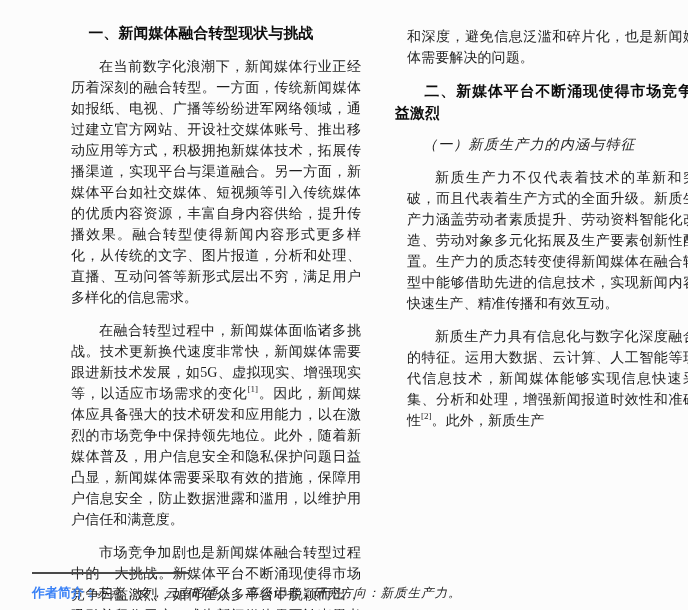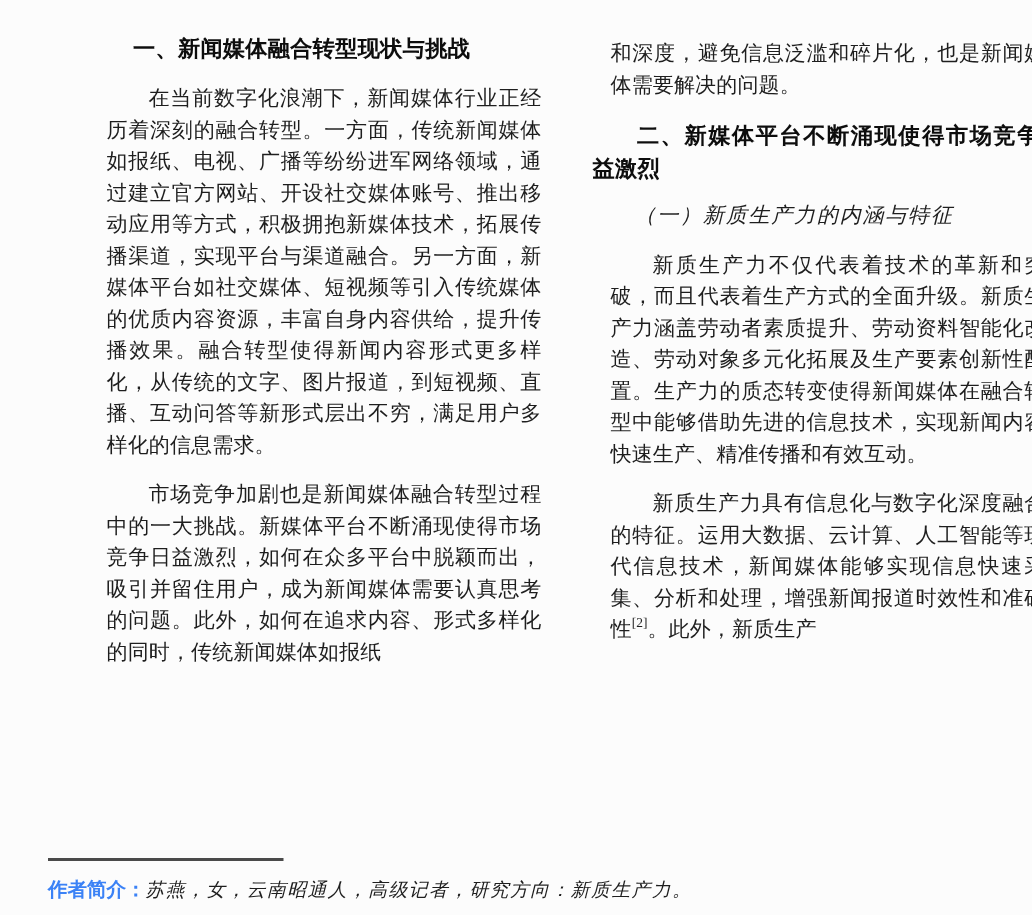--- a/index.html
+++ b/index.html
@@ -100,22 +100,23 @@
 </style>
 </head>
 <body>
 
 <div class="page">
   <div class="columns">
 
     <div class="col">
       <h2 class="sec-heading">一、新闻媒体融合转型现状与挑战</h2>
 
-      <p class="indent">在当前数字化浪潮下，新闻媒体行业正经历着深刻的融合转型。一方面，传统新闻媒体如报纸、电视、广播等纷纷进军网络领域，通过建立官方网站、开设社交媒体账号、推出移动应用等方式，积极拥抱新媒体技术，拓展传播渠道，实现平台与渠道融合。另一方面，新媒体平台如社交媒体、短视频等引入传统媒体的优质内容资源，丰富自身内容供给，提升传播效果。融合转型使得新闻内容形式更多样化，从传统的文字、图片报道，到短视频、直播、互动问答等新形式层出不穷，满足用户多样化的信息需求。</p>
+      <p class="indent">在当前数字化浪潮下，新闻媒体行业正经历着深刻的融合转型。一方面，传统新闻媒体如报纸、电视、广播等纷纷进军网络领域，通过建立官方网站、开设社交媒体账号、推出移动应用等方式，积极拥抱新媒体技术，拓展传播渠道，实现平台与渠道融合。另一方面，新媒体平台如社交媒体、短视频等引入传统媒体的优质内容资源，丰富自身内容供给，提升传播效果。融合转型使得新闻内容形式更多样化，从传统的文字、图片报道，分析和处理、直播、互动问答等新形式层出不穷，满足用户多样化的信息需求。</p>
 
+      <p class="indent"><span>在融合转型过程中，新闻媒体面临诸多挑战。技术更新换代速度非常快，新闻媒体需要跟进新技术发展，如5G、虚拟现实、增强现实等，以适应市场需求的变化</span><sup class="ref">[1]</sup><span>。因此，新闻媒体应具备强大的技术研发和应用能力，以在激烈的市场竞争中保持领先地位。此外，随着新媒体普及，用户信息安全和隐私保护问题日益凸显，新闻媒体需要采取有效的措施，保障用户信息安全，防止数据泄露和滥用，以维护用户信任和满意度。</span></p>
 
       <p class="indent">市场竞争加剧也是新闻媒体融合转型过程中的一大挑战。新媒体平台不断涌现使得市场竞争日益激烈，如何在众多平台中脱颖而出，吸引并留住用户，成为新闻媒体需要认真思考的问题。此外，如何在追求内容、形式多样化的同时，传统新闻媒体如报纸</p>
     </div>
 
     <div class="col">
       <p>和深度，避免信息泛滥和碎片化，也是新闻媒体需要解决的问题。</p>
 
 
       <h2 class="sec-heading">二、新媒体平台不断涌现使得市场竞争日益激烈</h2>
 

